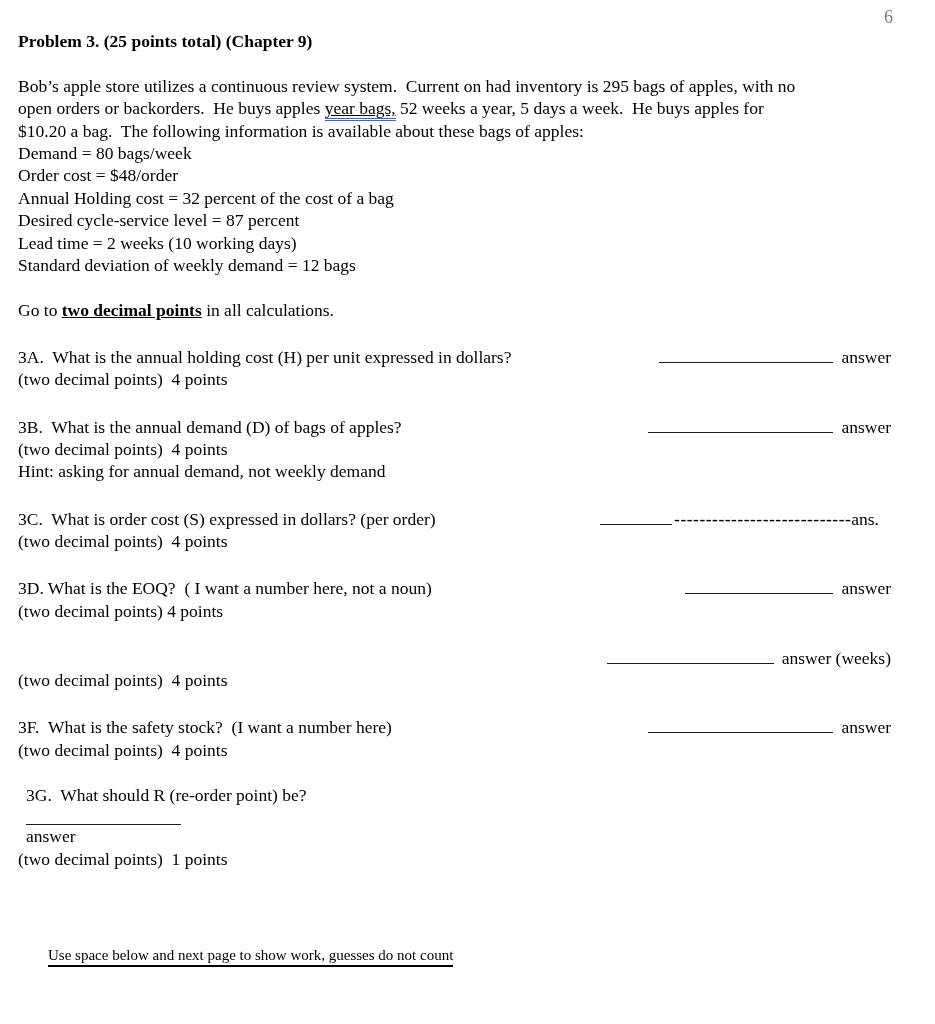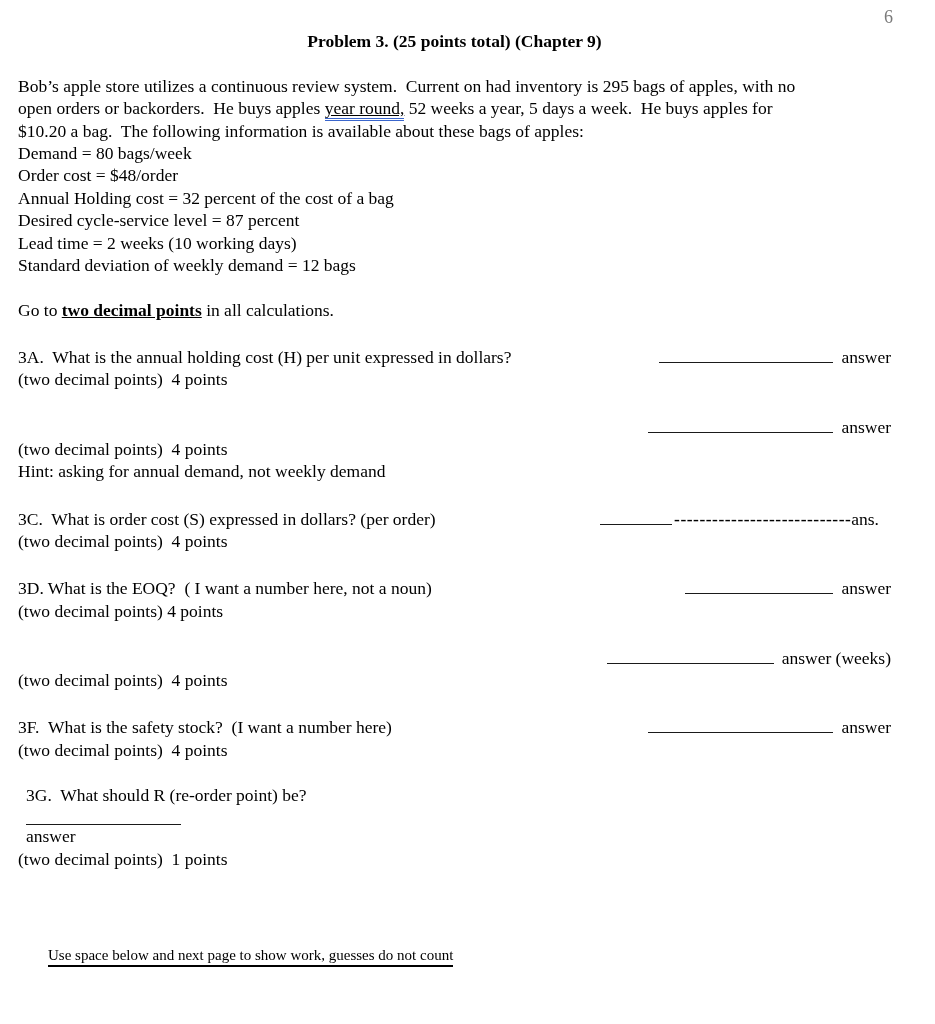--- a/index.html
+++ b/index.html
@@ -16,21 +16,21 @@
   }
   .content { padding: 30px 44px 0 18px; }
   .page-number {
     position: absolute;
     top: 6px;
     right: 42px;
     color: #7a7a7a;
     font-size: 18px;
     line-height: 22px;
   }
-  .problem-title { font-weight: bold; margin: 0 0 22.4px 0; text-align: center; }
+  .problem-title { font-weight: bold; margin: 0 0 22.4px 0; }
   .pre { white-space: pre-wrap; }
   .grammar-underline {
     text-decoration: underline;
     border-bottom: 3px double #3a66cc;
     padding-bottom: 0px;
   }
   .instruction-line { margin-top: 22.4px; }
   .emph { font-weight: bold; text-decoration: underline; }
   .qblock { margin-top: 22.4px; }
   .qrow { display: flex; align-items: baseline; }
@@ -61,21 +61,21 @@
 <div class="page">
 
   <div class="page-number">6</div>
 
   <div class="content">
 
     <div class="problem-title pre">Problem 3. (25 points total) (Chapter 9)</div>
 
     <div>
       <div class="pre">Bob’s apple store utilizes a continuous review system.  Current on had inventory is 295 bags of apples, with no</div>
-      <div class="pre"><span>open orders or backorders.  He buys apples </span><span class="grammar-underline">year round,</span><span> 52 weeks a year, 5 days a week.  He buys apples for</span></div>
+      <div class="pre"><span>open orders or backorders.  He buys apples </span><span class="grammar-underline">year bags,</span><span> 52 weeks a year, 5 days a week.  He buys apples for</span></div>
       <div class="pre">$10.20 a bag.  The following information is available about these bags of apples:</div>
       <div class="pre">Demand = 80 bags/week</div>
       <div class="pre">Order cost = $48/order</div>
       <div class="pre">Annual Holding cost = 32 percent of the cost of a bag</div>
       <div class="pre">Desired cycle-service level = 87 percent</div>
       <div class="pre">Lead time = 2 weeks (10 working days)</div>
       <div class="pre">Standard deviation of weekly demand = 12 bags</div>
     </div>
 
     <div class="instruction-line pre"><span>Go to </span><span class="emph">two decimal points</span><span> in all calculations.</span></div>
@@ -85,20 +85,21 @@
         <span class="pre">3A.  What is the annual holding cost (H) per unit expressed in dollars?</span>
         <span class="spacer"></span>
         <span class="blank" style="width:174px"></span>
         <span class="alabel">answer</span>
       </div>
       <div class="pre">(two decimal points)  4 points</div>
     </div>
 
     <div class="qblock">
       <div class="qrow">
+        <span class="pre">3B.  What is the annual demand (D) of bags of apples?</span>
         <span class="spacer"></span>
         <span class="blank" style="width:185px"></span>
         <span class="alabel">answer</span>
       </div>
       <div class="pre">(two decimal points)  4 points</div>
       <div class="pre">Hint: asking for annual demand, not weekly demand</div>
     </div>
 
     <div class="qblock">
       <div class="qrow mr12">

